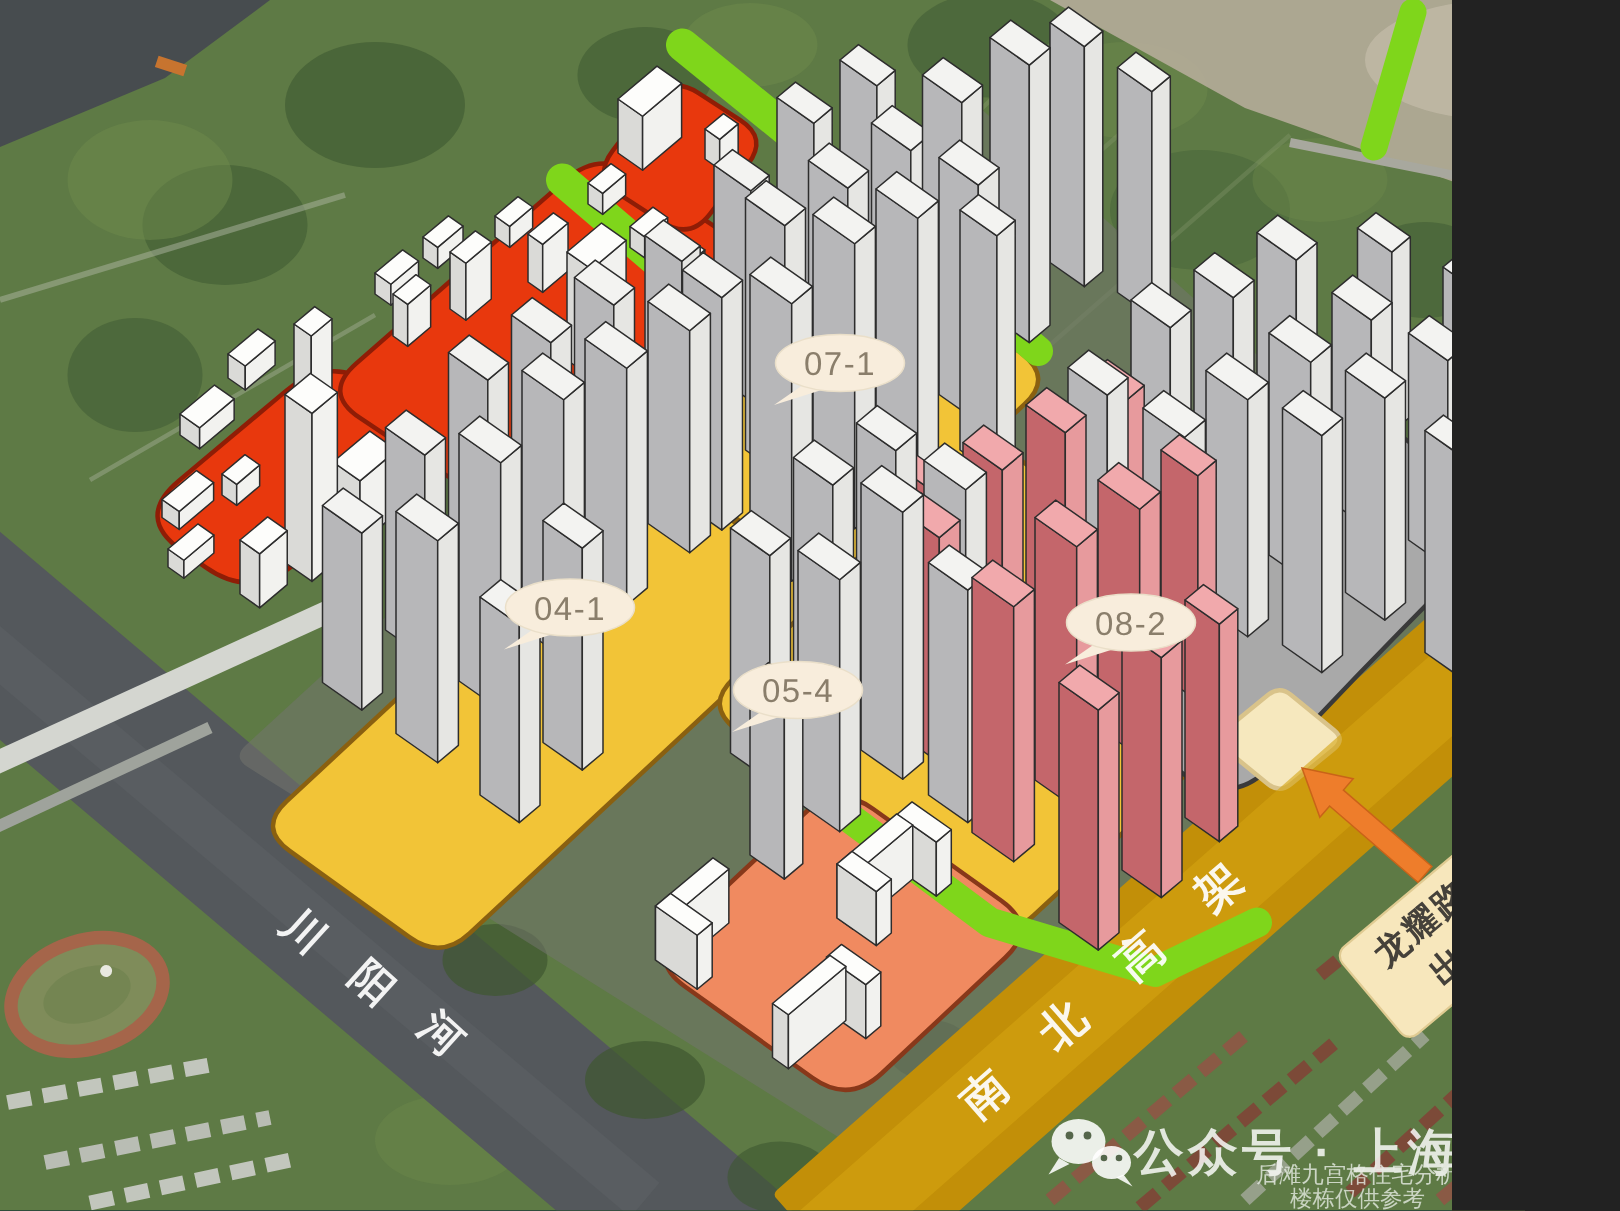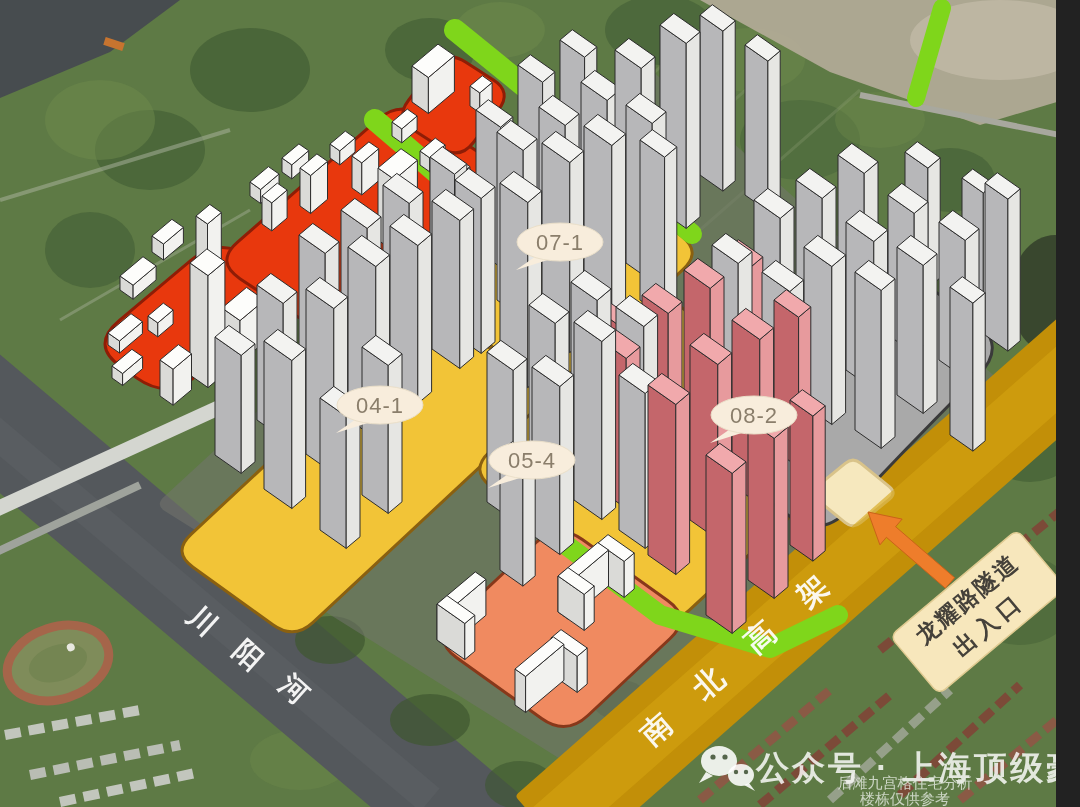--- a/index.html
+++ b/index.html
@@ -1,16 +1,16 @@
 <!DOCTYPE html>
 <html><head>
 <meta charset="utf-8">
 <style>
   html,body{margin:0;padding:0;background:#222;}
-  .stage{position:relative;width:1056px;height:807px;overflow:hidden;background:#0f766e;}
+  .stage{position:relative;width:968px;height:807px;overflow:hidden;background:#0f766e;}
   svg{display:block;font-family:"Liberation Sans",sans-serif;}
   text{font-family:"Liberation Sans","DejaVu Sans",sans-serif;}
 </style>
 </head>
 <body>
 
 <div class="stage">
 <svg id="map" viewBox="0 0 1080 807" width="1080" height="807">
 
   <g>

